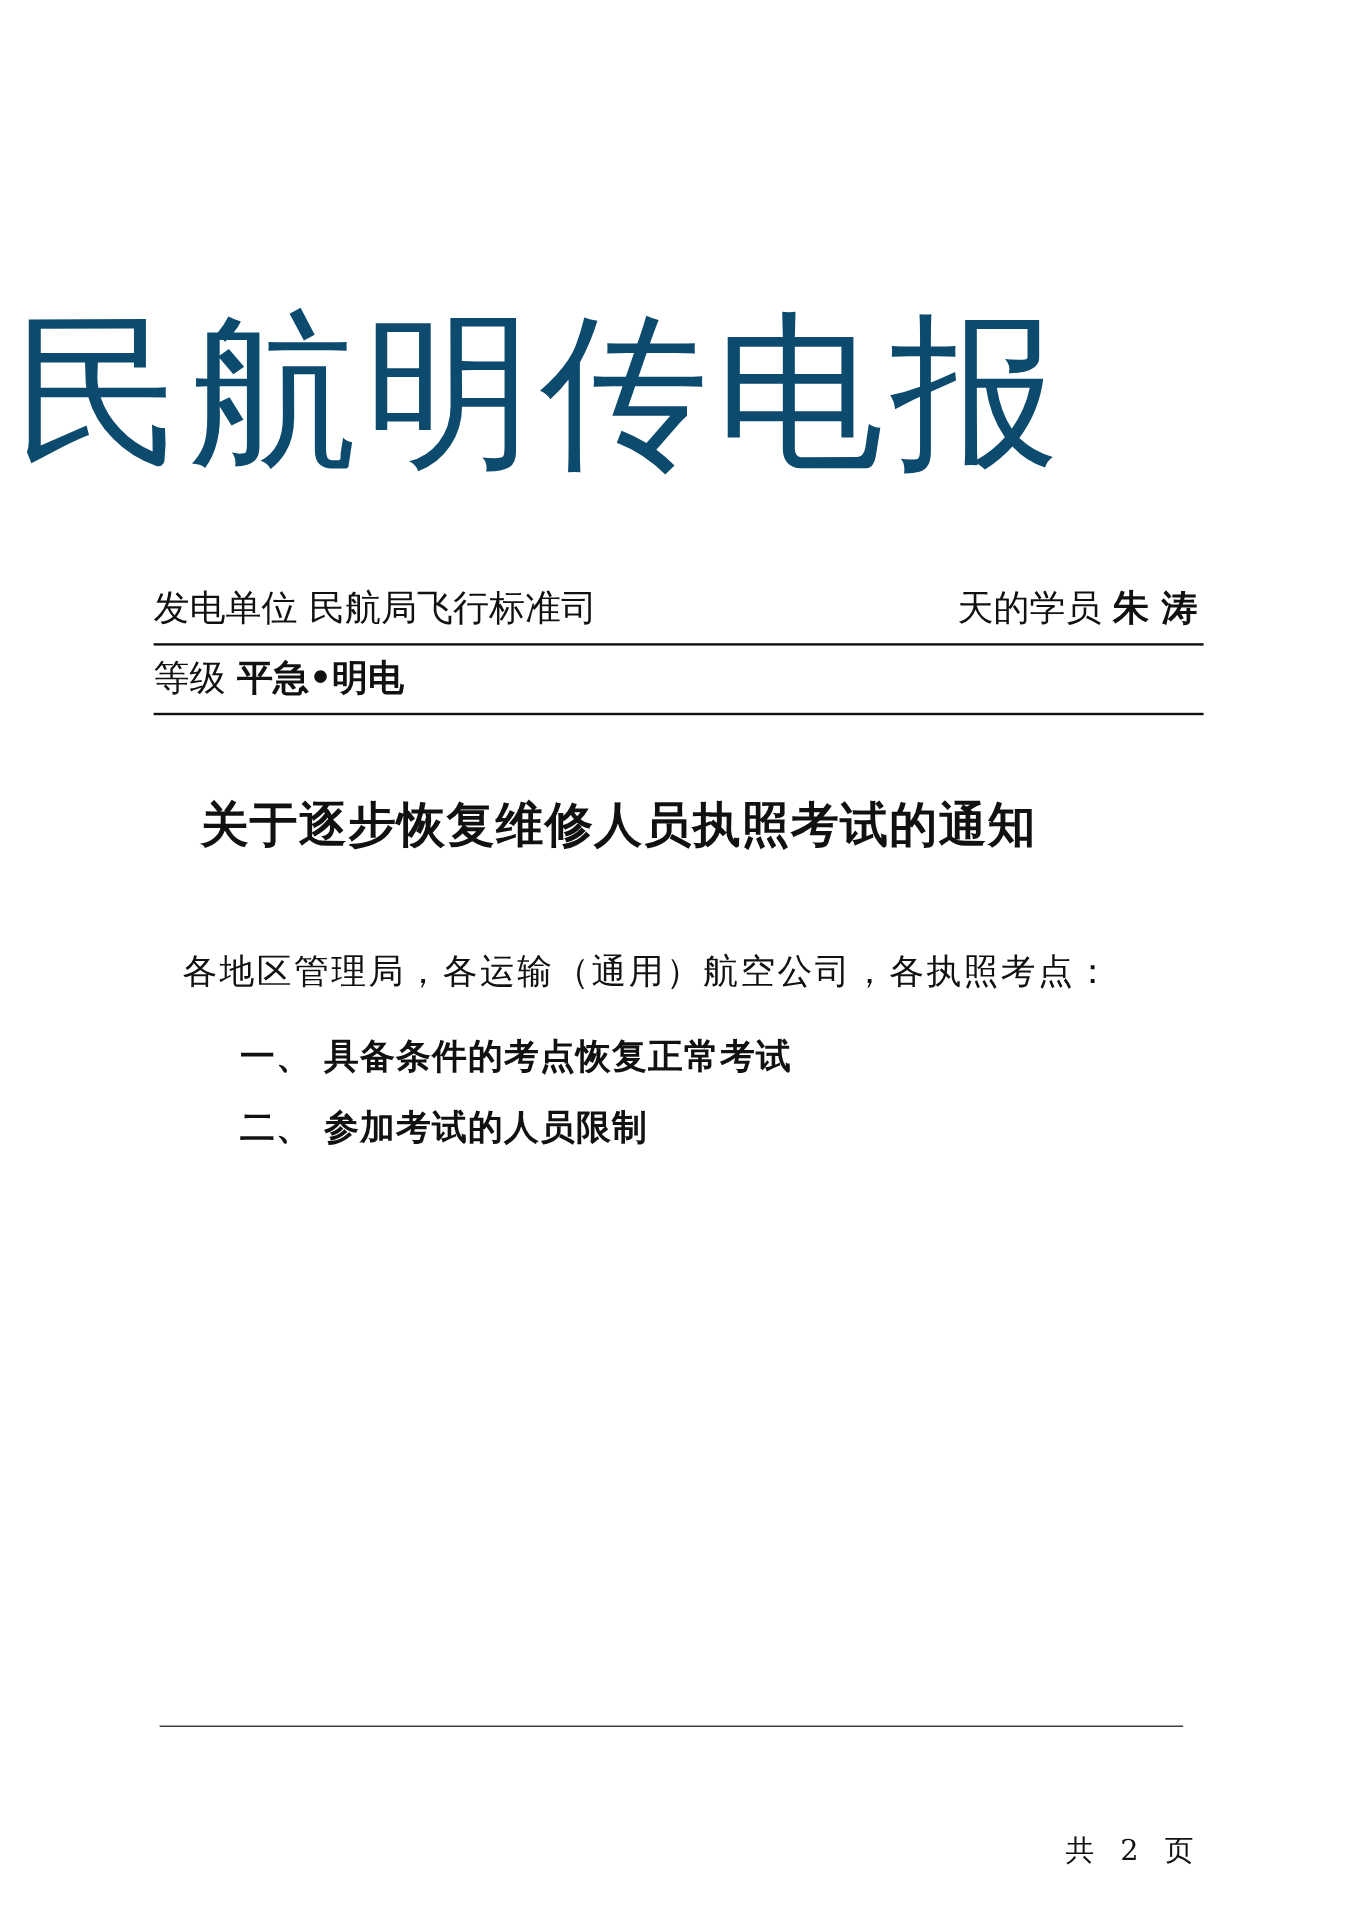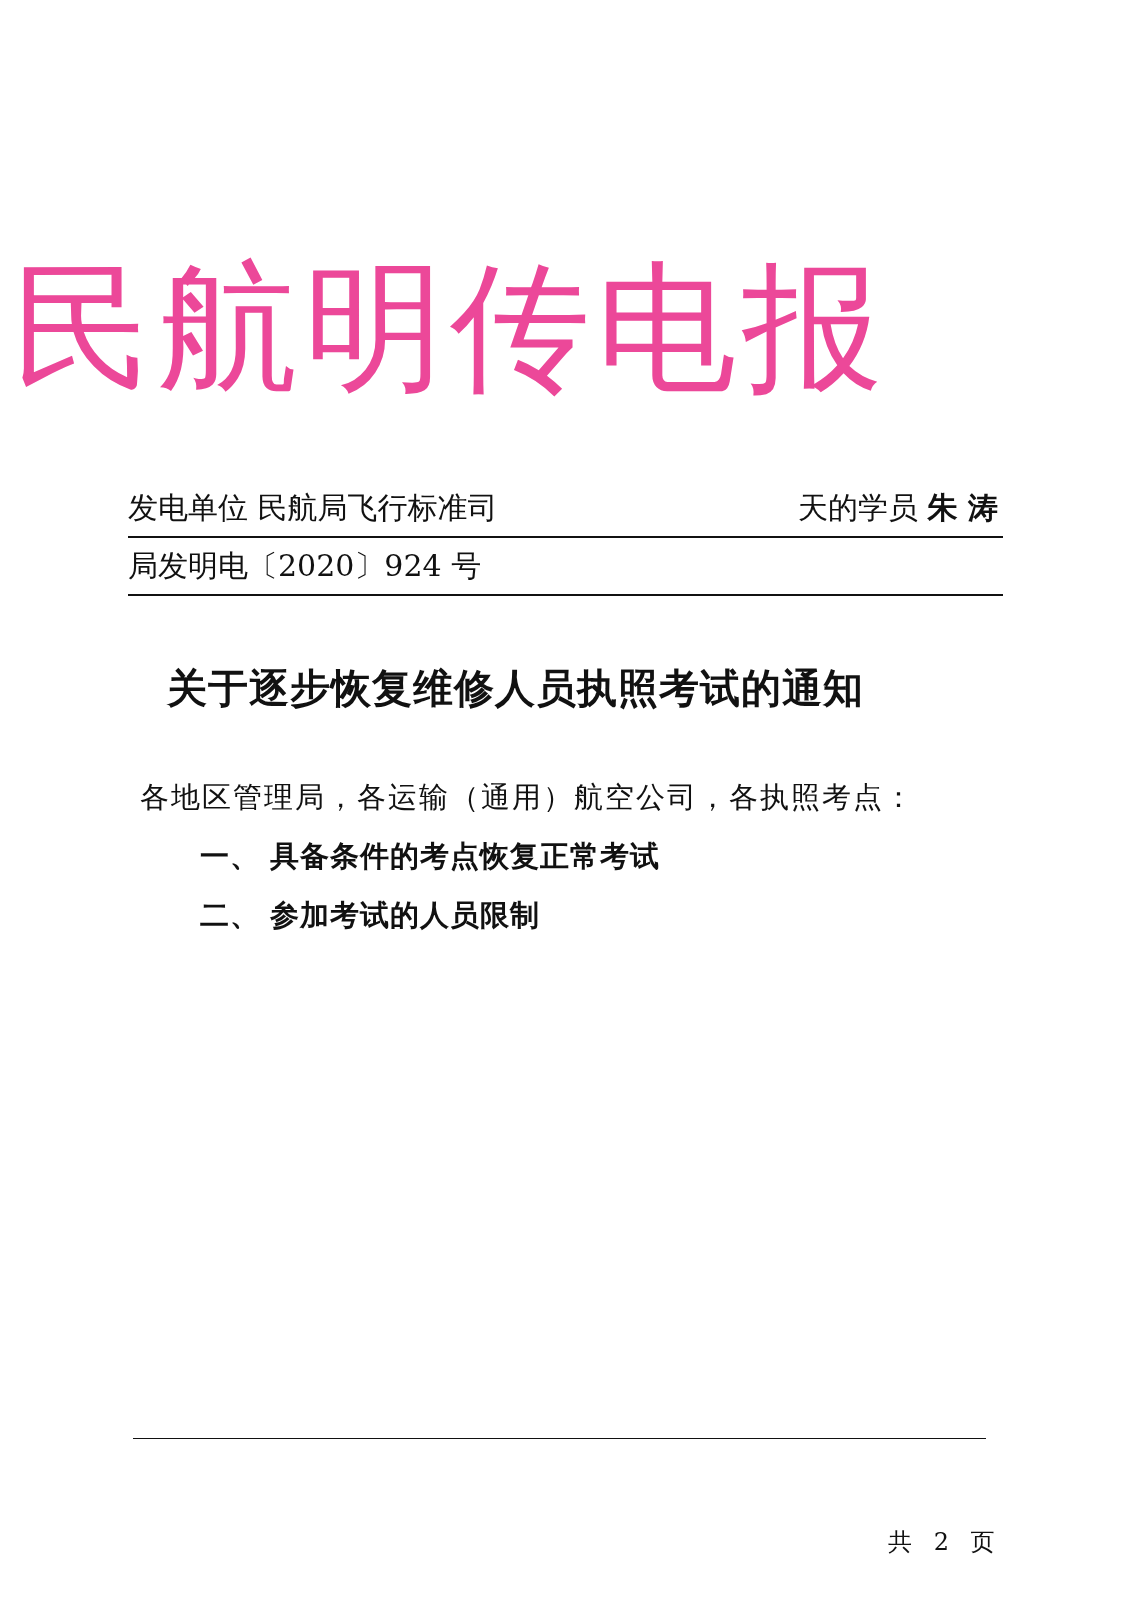--- a/index.html
+++ b/index.html
@@ -6,21 +6,21 @@
     body {
       width: 1131px; height: 1600px; position: relative; overflow: hidden;
       color: #111111;
       font-family: "DejaVu Serif", "Liberation Serif", serif;
     }
     .masthead {
       position: absolute; left: 0; top: 248px; width: 900px;
       text-align: center;
       font-family: "DejaVu Sans", "Liberation Sans", sans-serif;
       font-size: 140px; line-height: 160px; letter-spacing: 6px;
-      color: #ec4899;
+      color: #0c4a6e;
     }
     .meta-row {
       position: absolute; left: 128px; width: 870px;
       display: flex; justify-content: space-between; align-items: baseline;
       font-size: 30px; line-height: 40px; gap: 34px;
     }
     .meta-row .strong { font-family: "DejaVu Sans", "Liberation Sans", sans-serif; font-weight: bold; }
     .meta-row .lbl { font-weight: normal; }
     .rule {
       position: absolute; left: 128px; width: 875px; height: 0;
@@ -28,21 +28,21 @@
     }
     .title {
       position: absolute; left: 0; top: 660px; width: 1031px; text-align: center;
       font-family: "DejaVu Serif", "Liberation Serif", serif;
       font-weight: bold; font-size: 40px; line-height: 56px; letter-spacing: 1px;
     }
     .body {
       position: absolute; left: 140px; top: 768px; width: 845px;
       font-size: 29px; line-height: 59px; letter-spacing: 2px;
     }
-    .body p { margin: 0; text-align: justify; text-align-last: left; }
+    .body p { margin: 12px; text-align: justify; text-align-last: left; }
     .body p.indent { text-indent: 60px; }
     .body h3 {
       margin: 0; font-size: 29px; line-height: 59px;
       font-family: "DejaVu Sans", "Liberation Sans", sans-serif; font-weight: bold;
       padding-left: 60px; letter-spacing: 1px;
     }
     .body h3 .num { display: inline-block; width: 70px; }
     .footer-rule {
       position: absolute; left: 133px; top: 1438px; width: 853px;
       border-top: 1.5px solid #111;
@@ -63,21 +63,24 @@
     <span>民航局飞行标准司</span>
   </span>
   <span>
     <span class="lbl">天的学员</span>
     <span class="strong">朱 涛</span>
   </span>
 </div>
 <div class="rule" style="top:536px;"></div>
 
 <div class="meta-row" style="top:546px;">
-  <span>局发明电〔2020〕924 号</span>
+  <span>
+    <span class="lbl">等级</span>
+    <span class="strong">平急•明电</span>
+  </span>
 </div>
 <div class="rule" style="top:594px;"></div>
 
 <div class="title">关于逐步恢复维修人员执照考试的通知</div>
 
 <div class="body">
   <p>各地区管理局，各运输（通用）航空公司，各执照考点：</p>
 
   <h3>
     <span class="num">一、</span><span>具备条件的考点恢复正常考试</span>

